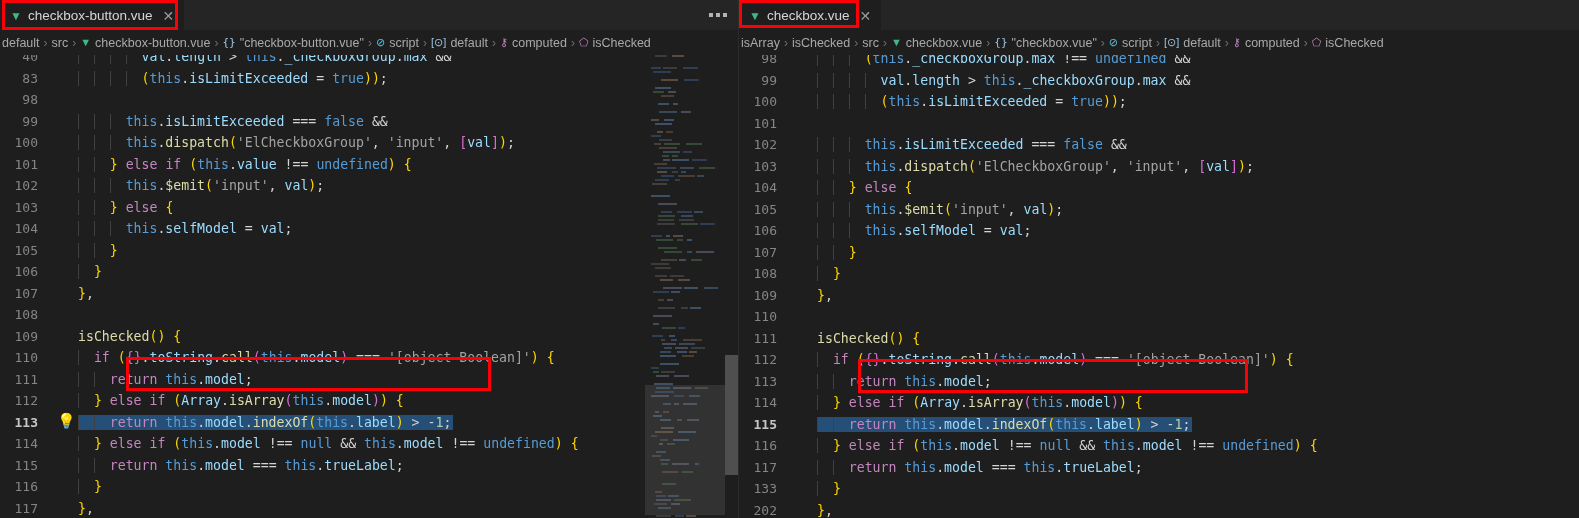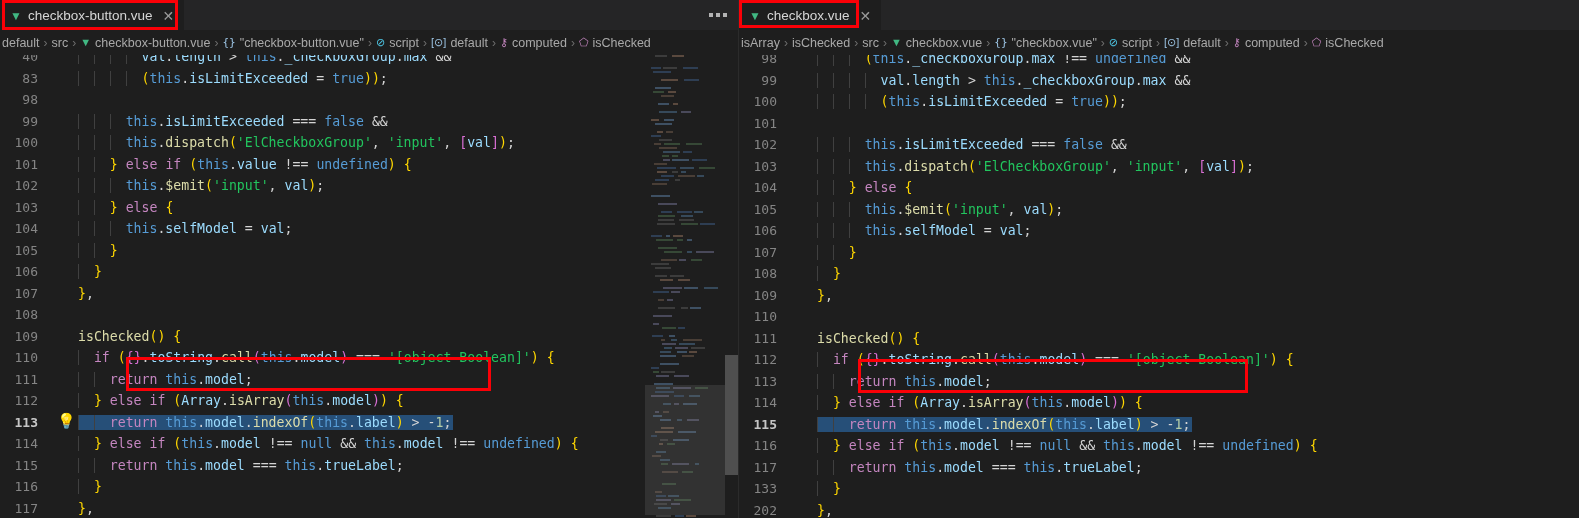--- a/index.html
+++ b/index.html
@@ -73,21 +73,21 @@
   }
   
   .guides { position:absolute; left:0; top:0; bottom:0; width:100%; pointer-events:none; }
   .guides i { position:absolute; top:0; bottom:0; width:1px; background:#404040; }
 
   
   .t-kw      { color:#c586c0; }
   .t-var     { color:#9cdcfe; }
   .t-prop    { color:#9cdcfe; }
   .t-fn      { color:#dcdcaa; }
-  .t-str     { color:#22c55e; }
+  .t-str     { color:#a3a3a3; }
   .t-num     { color:#b5cea8; }
   .t-op      { color:#d4d4d4; }
   .t-const   { color:#569cd6; }
 
   
   .minimap { position:absolute; top:0; bottom:0; width:80px; background:#1e1e1e; overflow:hidden; }
   .mm-canvas { position:absolute; top:0; left:4px; right:4px; }
   .mm-line { height:3px; margin-bottom:1px; position:relative; }
   .mm-line span { position:absolute; top:0; height:2px; display:block; }
   .mm-slider { position:absolute; left:0; right:0; background:rgba(121,121,121,0.22); }

